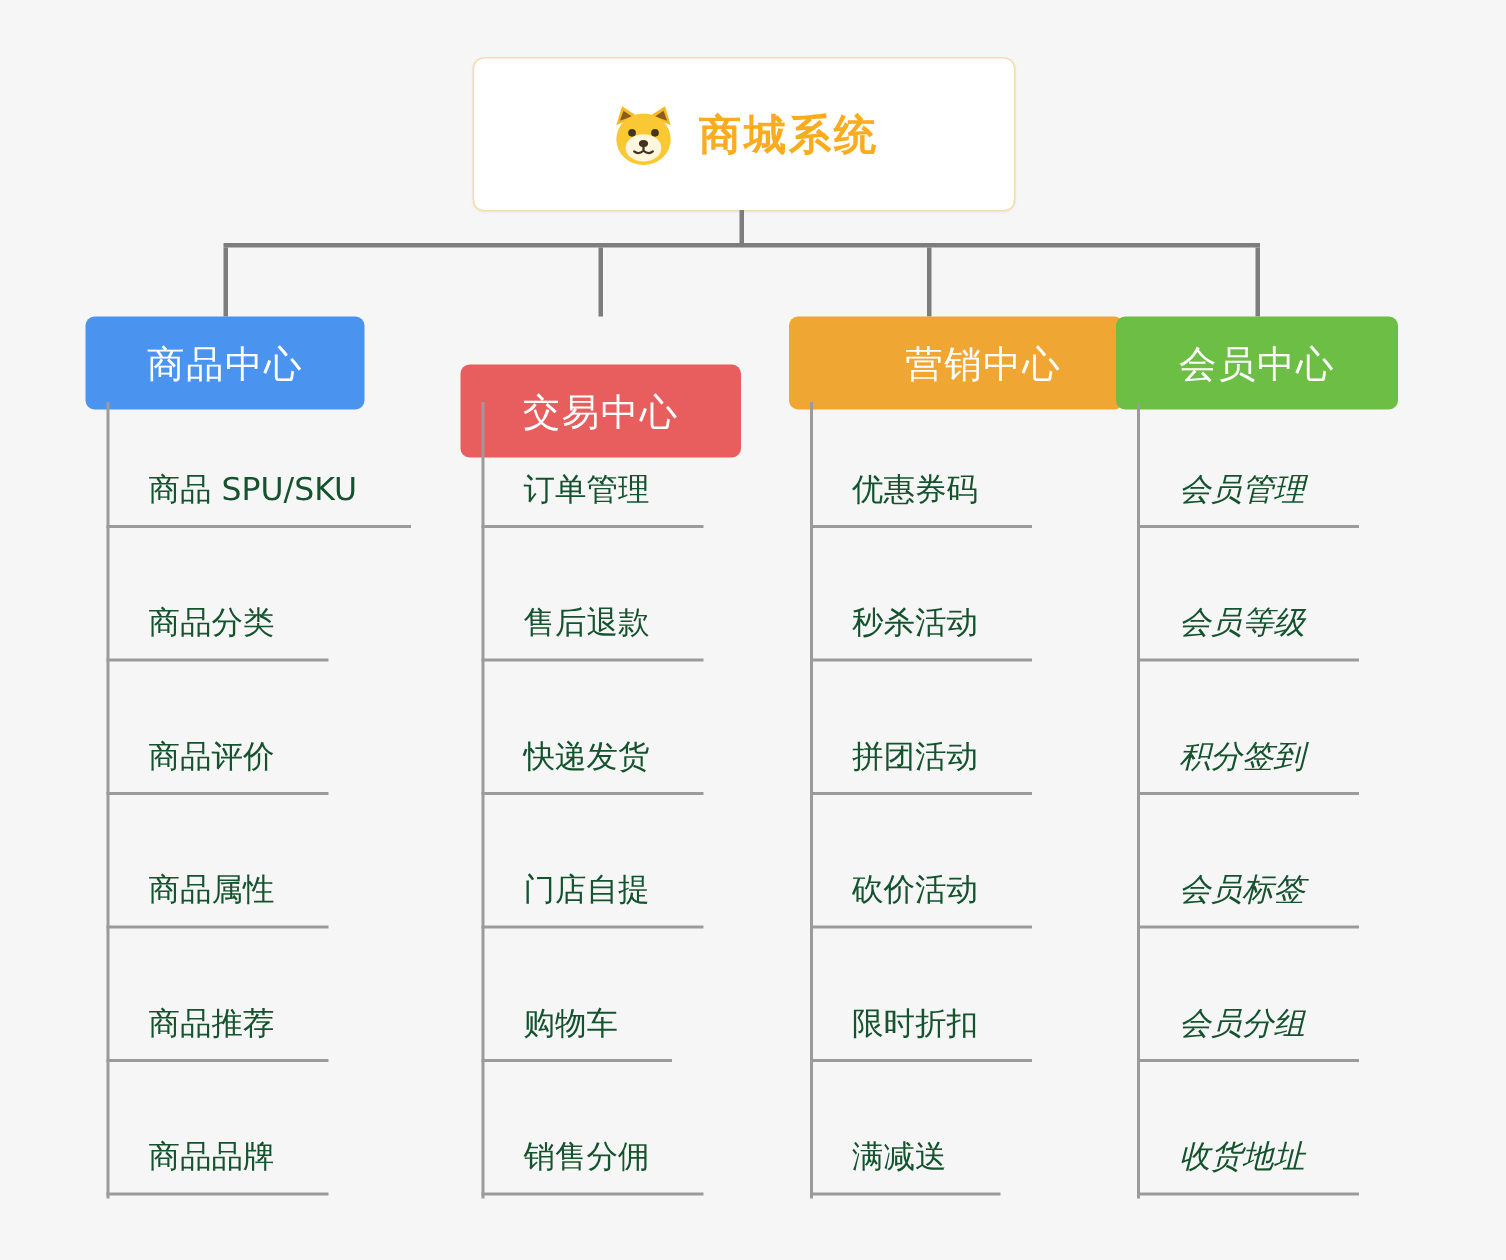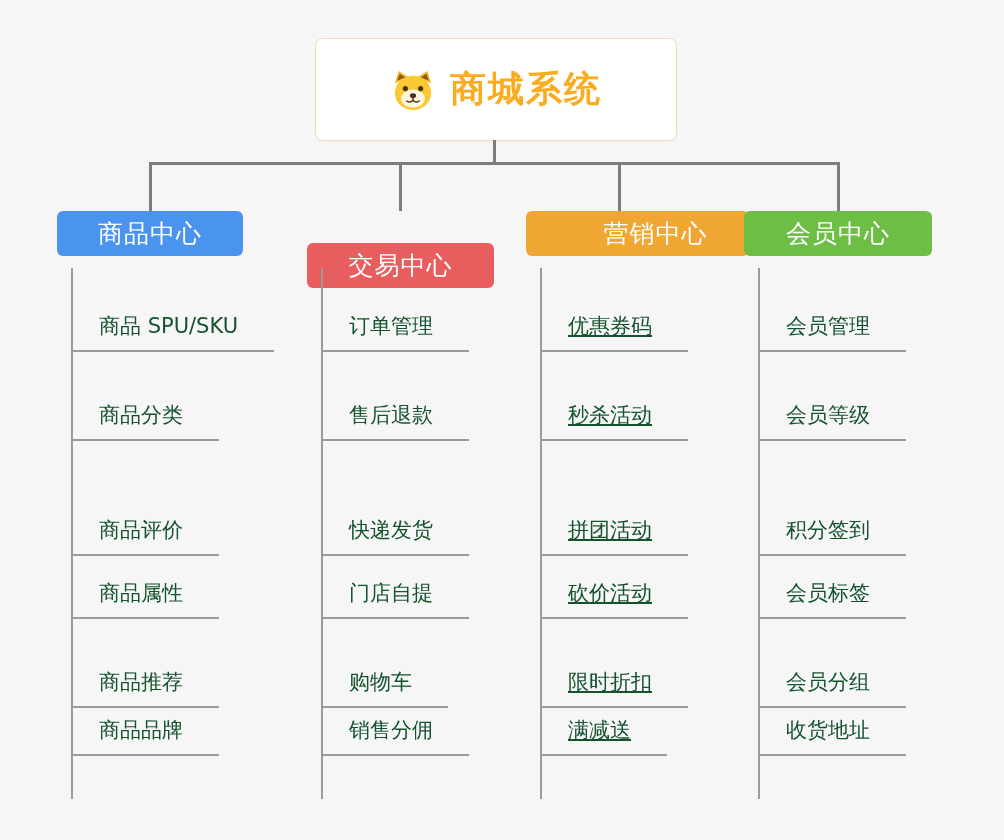--- a/index.html
+++ b/index.html
@@ -15,33 +15,33 @@
   }
 
   
   .root{
     position:absolute;left:315px;top:38px;width:360px;height:101px;
     background:#ffffff;border:1px solid #f2ddb0;border-radius:8px;
     display:flex;align-items:center;justify-content:center;gap:14px;
     box-shadow:0 1px 2px rgba(0,0,0,0.04);
   }
   .root-title{
-    font-size:36px;font-weight:bold;color:#fbab1e;letter-spacing:2px;
+    font-size:28px;font-weight:bold;color:#fbab1e;letter-spacing:2px;
   }
 
   
   .line{position:absolute;background:#7d7d7d;}
   .root-stem{left:493px;top:140px;width:3px;height:24px;}
   .h-line{left:149px;top:162px;width:691px;height:3px;}
   .stub{top:165px;width:3px;height:46px;}
   .stub0{left:149px;} .stub1{left:399px;} .stub2{left:618px;} .stub3{left:837px;}
 
   
   .branch{
-    position:absolute;top:211px;height:45px;
+    position:absolute;top:211px;height:62px;
     border-radius:6px;color:#ffffff;
     display:flex;align-items:center;justify-content:center;
     font-size:25px;letter-spacing:1px;
   }
   .b0{left:57px;width:186px;}
   .b1{left:307px;width:187px;}
   .b2{left:526px;width:187px;}
   .b3{left:744px;width:188px;}
 
   
@@ -49,23 +49,23 @@
   .t0{left:71px;} .t1{left:321px;} .t2{left:540px;} .t3{left:758px;}
 
   
   .child{
     position:absolute;
     padding:0 36px 9px 28px;
     border-bottom:2px solid #9b9b9b;
     font-size:21px;color:#14532d;
     line-height:29px;white-space:nowrap;
   }
-  .c0{left:71px;} .c1{left:321px;} .c2{left:540px;text-decoration:underline;} .c3{left:758px;}
-  .r0{top:312px;} .r1{top:401px;} .r2{top:490px;margin-top:26px;}
-  .r3{top:579px;} .r4{top:668px;} .r5{top:716px;text-align:center;}
+  .c0{left:71px;} .c1{left:321px;} .c2{left:540px;} .c3{left:758px;font-style:italic;}
+  .r0{top:312px;} .r1{top:401px;} .r2{top:490px;}
+  .r3{top:579px;} .r4{top:668px;} .r5{top:757px;text-align:center;}
 </style>
 </head>
 <body>
 
 <div class="canvas">
 
   <div class="root">
     <span style="display:inline-flex;">
       <svg viewBox="0 0 48 44" width="46" height="42" aria-hidden="true">
         <polygon points="5,15 9,2 20,9" fill="#f6b926"></polygon>

